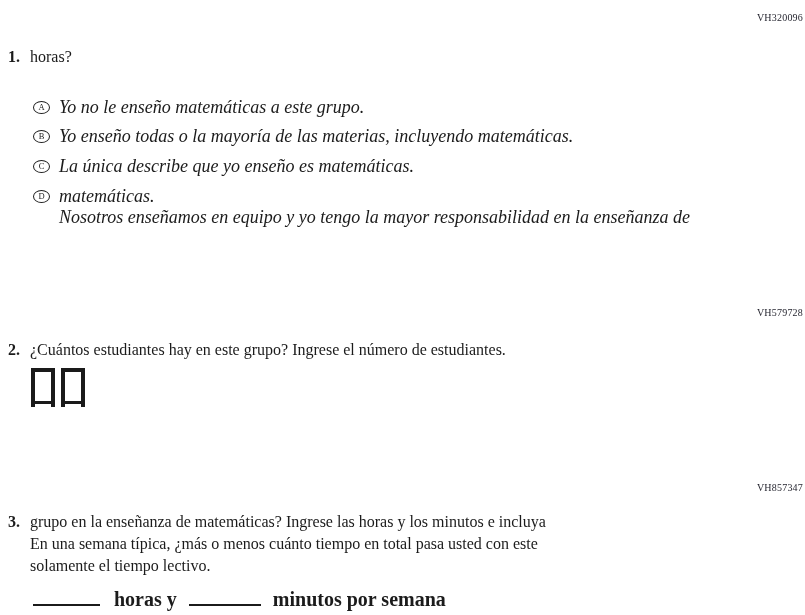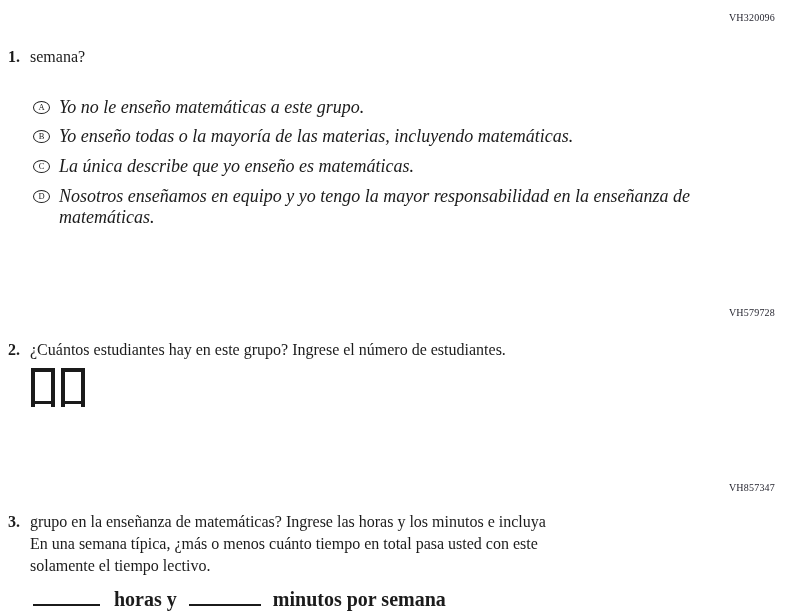--- a/index.html
+++ b/index.html
@@ -10,21 +10,21 @@
   body {
     position: relative;
     width: 805px;
     height: 615px;
     font-family: "Liberation Serif", serif;
     color: #1b1b1b;
     overflow: hidden;
   }
   .code {
     position: absolute;
-    right: 30px;
+    right: 2px;
     font-size: 10px;
     color: #262630;
     letter-spacing: 0.2px;
   }
   .q-row {
     position: absolute;
     left: 8px;
     display: flex;
     align-items: flex-start;
   }
@@ -109,21 +109,21 @@
   .blank-minutes { width: 72px; margin-left: 12px; margin-right: 12px; }
 </style>
 </head>
 <body>
 
 <div class="code" style="top:12px;">VH320096</div>
 
 <div class="q-row" style="top:46px;">
   <div class="q-num">1.</div>
   <div class="q-text">
-    <div>semana?</div>
+    <div>horas?</div>
   </div>
 </div>
 
 <div class="opt-row" style="top:97px;">
   <div class="opt-marker">A</div>
   <div class="opt-text">
     <div>Yo no le enseño matemáticas a este grupo.</div>
   </div>
 </div>
 
@@ -137,22 +137,22 @@
 <div class="opt-row" style="top:156px;">
   <div class="opt-marker">C</div>
   <div class="opt-text">
     <div>La única describe que yo enseño es matemáticas.</div>
   </div>
 </div>
 
 <div class="opt-row" style="top:186px;">
   <div class="opt-marker">D</div>
   <div class="opt-text">
+    <div>matemáticas.</div>
     <div>Nosotros enseñamos en equipo y yo tengo la mayor responsabilidad en la enseñanza de</div>
-    <div>matemáticas.</div>
   </div>
 </div>
 
 <div class="code" style="top:307px;">VH579728</div>
 
 <div class="q-row" style="top:339px;">
   <div class="q-num">2.</div>
   <div class="q-text">
     <div>¿Cuántos estudiantes hay en este grupo? Ingrese el número de estudiantes.</div>
   </div>

